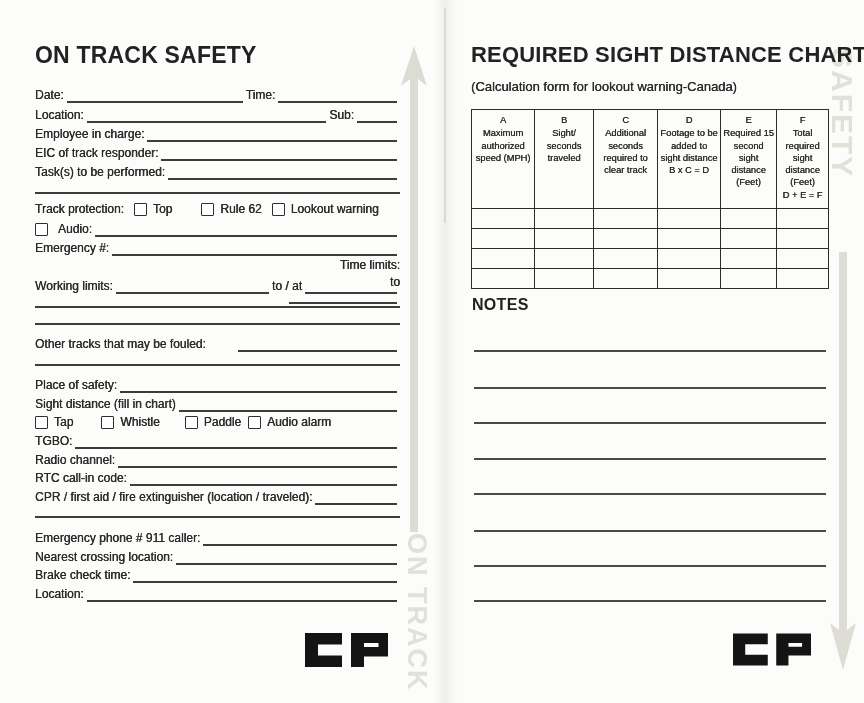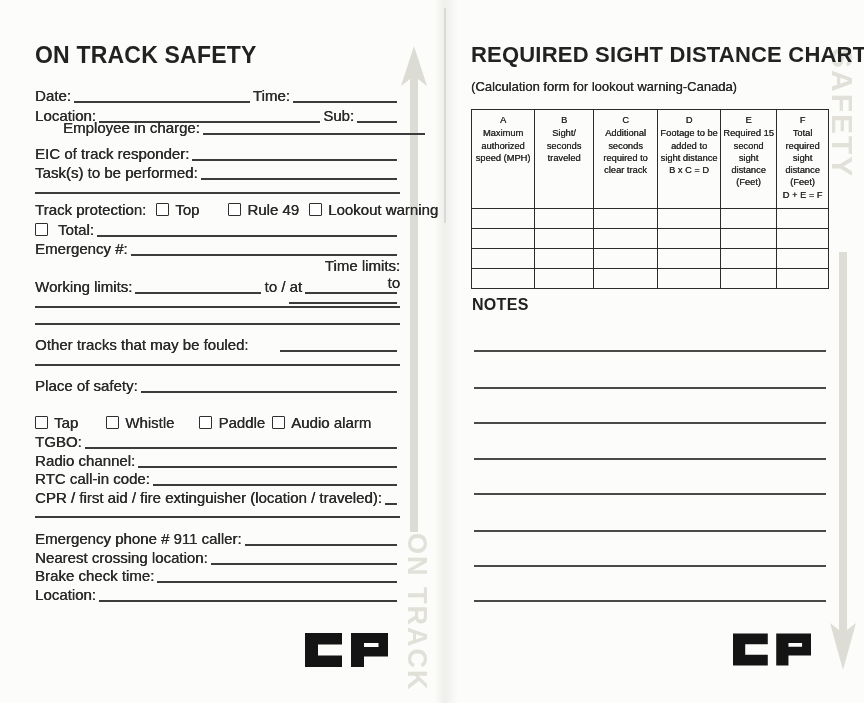--- a/index.html
+++ b/index.html
@@ -27,21 +27,21 @@
   
   .lp{position:absolute;left:35px;top:0;width:365px;height:703px;}
   .rp{position:absolute;left:470px;top:0;width:394px;height:703px;}
   .pg-title{
     position:absolute;z-index:2;font-weight:bold;color:#222;
     letter-spacing:0.2px;white-space:nowrap;
   }
   
   .row{
     position:absolute;left:0;width:365px;height:17px;z-index:2;
-    display:flex;align-items:flex-end;font-size:15px;
+    display:flex;align-items:flex-end;font-size:12px;
   }
   .lbl{white-space:nowrap;line-height:15px;text-shadow:0.35px 0 0 currentColor;}
   .fill{flex:1 1 auto;height:12px;border-bottom:2px solid #3c3c3c;margin:0 3px;}
   .fill.fixed{flex:0 0 auto;}
   .cb{
     flex:none;width:11px;height:11px;background:#fff;
     border:1.7px solid #2f2f2f;border-radius:1px;
     margin:0 6px 1px 0;align-self:flex-end;
   }
   .hrline{position:absolute;left:0;width:365px;border-top:2px solid #3c3c3c;z-index:2;}
@@ -91,21 +91,21 @@
       <span class="fill"></span>
     </div>
 
     <div class="row" style="top:106px;">
       <span class="lbl">Location:</span>
       <span class="fill"></span>
       <span class="lbl">Sub:</span>
       <span class="fill fixed" style="width:40px;"></span>
     </div>
 
-    <div class="row" style="top:118px;margin-left:28px;">
+    <div class="row" style="top:125px;">
       <span class="lbl">Employee in charge:</span>
       <span class="fill"></span>
     </div>
 
     <div class="row" style="top:144px;">
       <span class="lbl">EIC of track responder:</span>
       <span class="fill"></span>
     </div>
 
     <div class="row" style="top:163px;">
@@ -113,28 +113,28 @@
       <span class="fill"></span>
     </div>
 
     <div class="hrline" style="top:192px;"></div>
 
     <div class="row" style="top:200px;">
       <span class="lbl">Track protection:</span>
       <span class="cb" style="margin-left:10px;"></span>
       <span class="lbl">Top</span>
       <span class="cb" style="margin-left:29px;"></span>
-      <span class="lbl">Rule 49</span>
+      <span class="lbl">Rule 62</span>
       <span class="cb" style="margin-left:10px;"></span>
       <span class="lbl">Lookout warning</span>
     </div>
 
     <div class="row" style="top:220px;">
       <span class="cb"></span>
-      <span class="lbl" style="margin-left:4px;">Total:</span>
+      <span class="lbl" style="margin-left:4px;">Audio:</span>
       <span class="fill"></span>
     </div>
 
     <div class="row" style="top:239px;">
       <span class="lbl">Emergency #:</span>
       <span class="fill"></span>
     </div>
 
     <div class="row" style="top:258px;flex-direction:column;">
       <span class="lbl">Time limits:</span>
@@ -158,20 +158,24 @@
       <span class="fill"></span>
     </div>
 
     <div class="hrline" style="top:364px;"></div>
 
     <div class="row" style="top:376px;">
       <span class="lbl">Place of safety:</span>
       <span class="fill"></span>
     </div>
 
+    <div class="row" style="top:395px;">
+      <span class="lbl">Sight distance (fill in chart)</span>
+      <span class="fill"></span>
+    </div>
 
     <div class="row" style="top:413px;">
       <span class="cb"></span>
       <span class="lbl">Tap</span>
       <span class="cb" style="margin-left:28px;"></span>
       <span class="lbl">Whistle</span>
       <span class="cb" style="margin-left:25px;"></span>
       <span class="lbl">Paddle</span>
       <span class="cb" style="margin-left:7px;"></span>
       <span class="lbl">Audio alarm</span>

